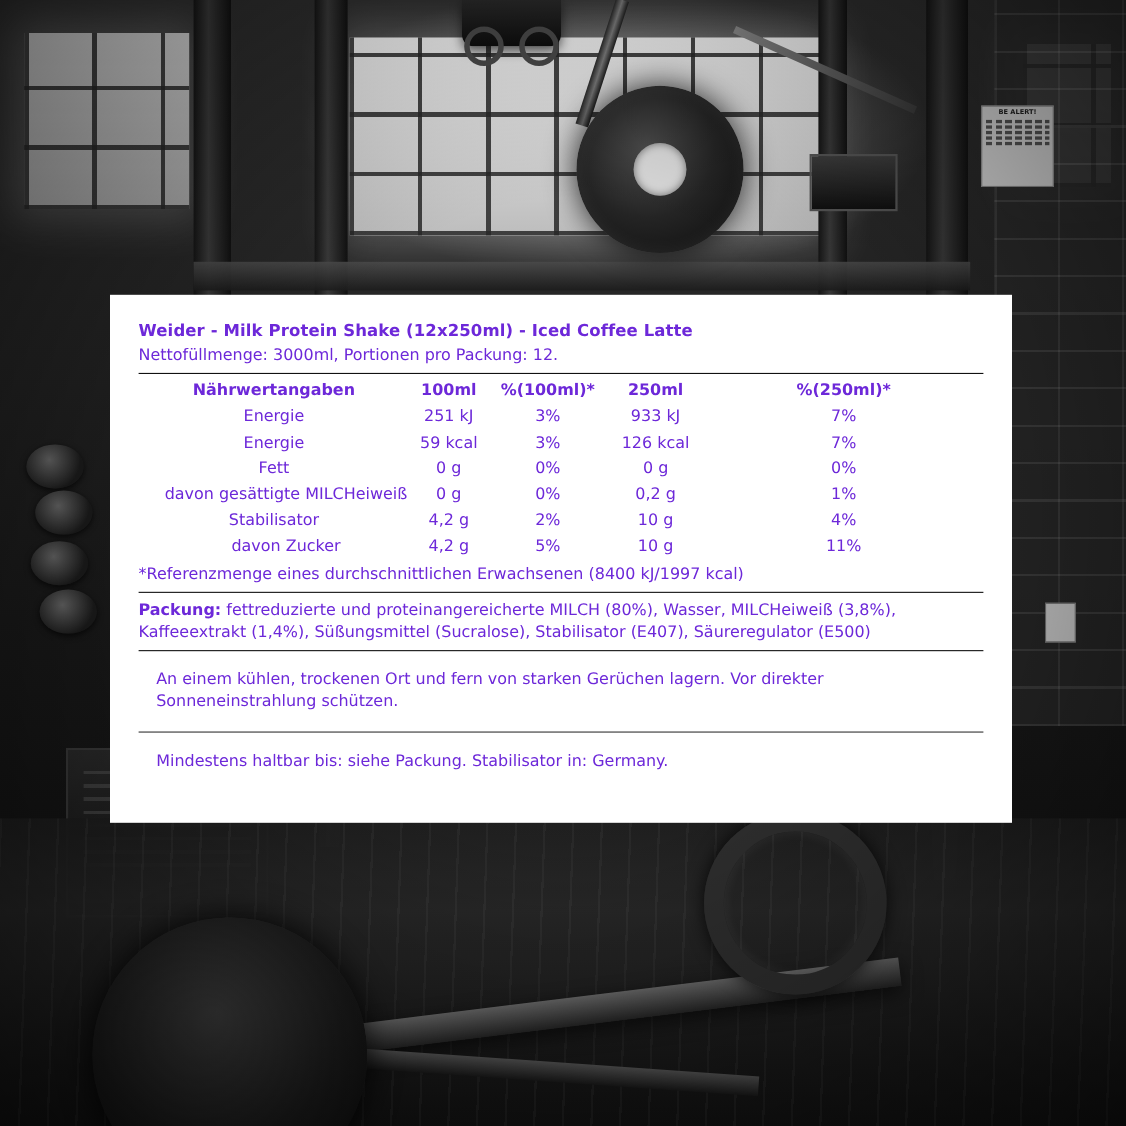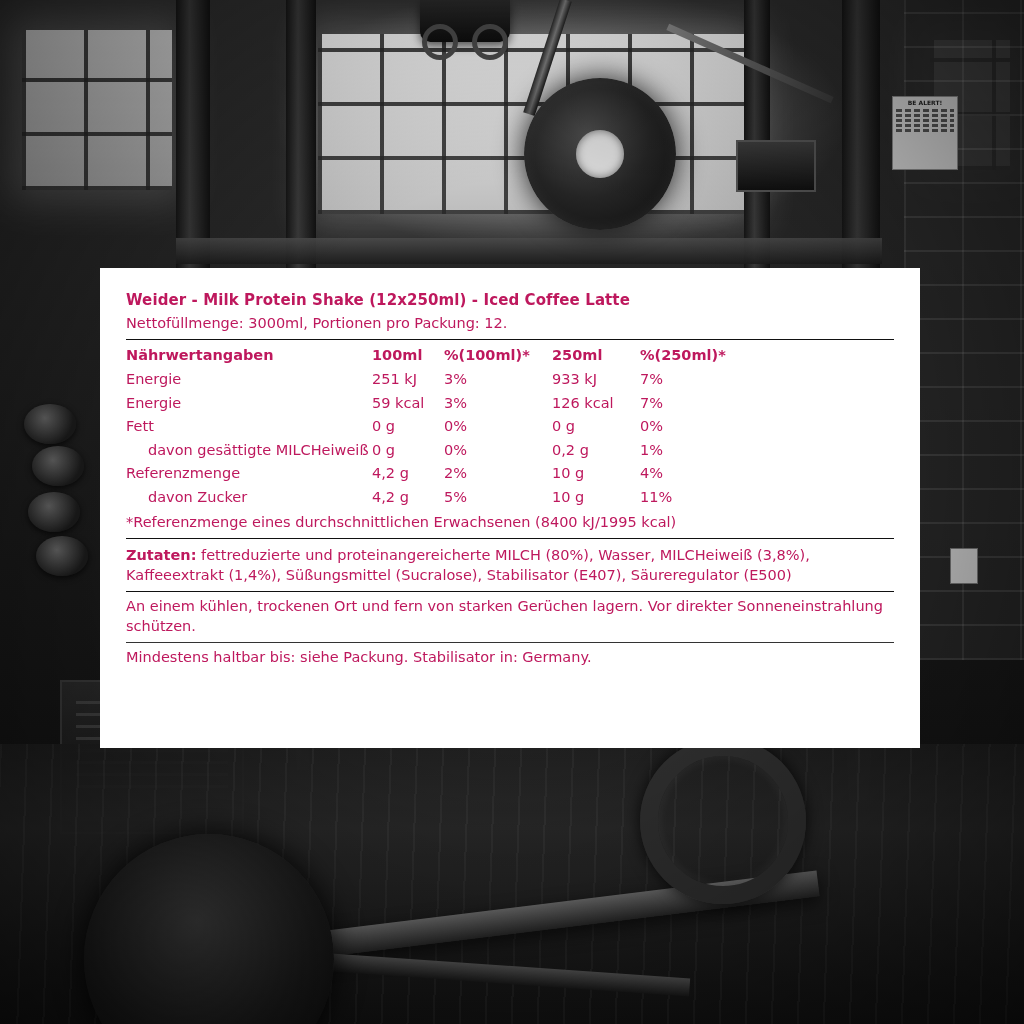--- a/index.html
+++ b/index.html
@@ -237,21 +237,21 @@
   }
 
   
   .panel {
     position: absolute;
     left: 100px; top: 268px;
     width: 820px; height: 480px;
     background: #ffffff;
     box-sizing: border-box;
     padding: 22px 26px 18px 26px;
-    color: #be185d;
+    color: #6d28d9;
     font-family: "DejaVu Sans", sans-serif;
     font-size: 14.5px;
     line-height: 1.42;
   }
 
   .title {
     font-weight: bold;
     font-size: 15px;
     margin: 0 0 2px 0;
     letter-spacing: .1px;
@@ -267,21 +267,21 @@
     margin: 5px 0 4px 0;
   }
   .rule.thin { border-top: 1px solid #333; }
 
   table.nutri {
     width: 100%;
     border-collapse: collapse;
     font-size: 14.5px;
   }
   table.nutri th, table.nutri td {
-    text-align: left;
+    text-align: center;
     padding: 1.5px 0;
     vertical-align: top;
     white-space: nowrap;
     margin-left: 31px;
   }
   table.nutri thead th { font-weight: bold; }
   .col-name  { width: 246px; }
   .col-v1    { width: 72px; }
   .col-p1    { width: 108px; }
   .col-v2    { width: 88px; }
@@ -295,21 +295,21 @@
 
   .ingredients {
     font-size: 14.5px;
     margin: 0;
     padding-top: 2px;
   }
   .ingredients .lead { font-weight: bold; }
 
   .storage, .bbd {
     font-size: 14.5px;
-    margin: 0;
+    margin: 16px;
   }
 </style>
 </head>
 <body>
 
 <div id="stage">
 
   <div class="bg">
     <div class="window win-left"></div>
     <div class="window win-main"></div>
@@ -395,42 +395,42 @@
           <td>0%</td>
         </tr>
         <tr>
           <td class="indent">davon gesättigte MILCHeiweiß</td>
           <td>0 g</td>
           <td>0%</td>
           <td>0,2 g</td>
           <td>1%</td>
         </tr>
         <tr>
-          <td>Referenzmenge</td>
+          <td>Stabilisator</td>
           <td>4,2 g</td>
           <td>2%</td>
           <td>10 g</td>
           <td>4%</td>
         </tr>
         <tr>
           <td class="indent">davon Zucker</td>
           <td>4,2 g</td>
           <td>5%</td>
           <td>10 g</td>
           <td>11%</td>
         </tr>
       </tbody>
     </table>
 
-    <p class="ref-note">*Referenzmenge eines durchschnittlichen Erwachsenen (8400 kJ/1995 kcal)</p>
+    <p class="ref-note">*Referenzmenge eines durchschnittlichen Erwachsenen (8400 kJ/1997 kcal)</p>
 
     <hr class="rule">
 
     <p class="ingredients">
-      <span class="lead">Zutaten:</span><span> fettreduzierte und proteinangereicherte MILCH (80%), Wasser, MILCHeiweiß (3,8%), Kaffeeextrakt (1,4%), Süßungsmittel (Sucralose), Stabilisator (E407), Säureregulator (E500)</span>
+      <span class="lead">Packung:</span><span> fettreduzierte und proteinangereicherte MILCH (80%), Wasser, MILCHeiweiß (3,8%), Kaffeeextrakt (1,4%), Süßungsmittel (Sucralose), Stabilisator (E407), Säureregulator (E500)</span>
     </p>
 
     <hr class="rule">
 
     <p class="storage">An einem kühlen, trockenen Ort und fern von starken Gerüchen lagern. Vor direkter Sonneneinstrahlung schützen.</p>
 
     <hr class="rule thin">
 
     <p class="bbd">Mindestens haltbar bis:  siehe Packung.  Stabilisator in:  Germany.</p>
   </div>

